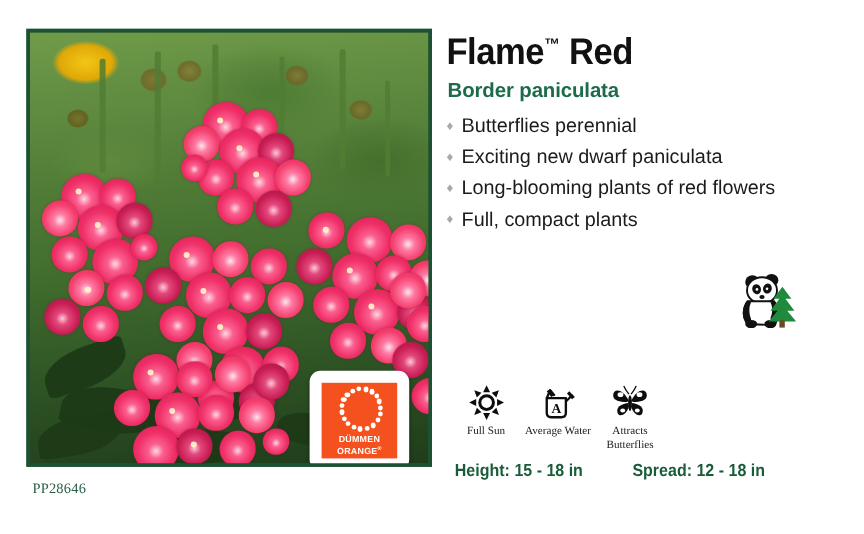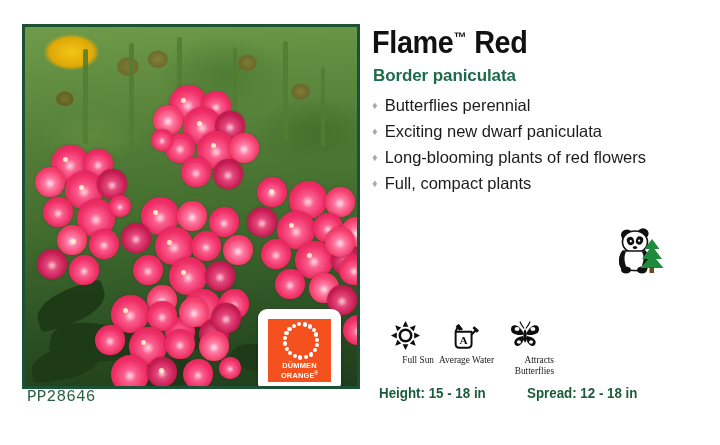--- a/index.html
+++ b/index.html
@@ -66,22 +66,22 @@
   .logo-ring span{position:absolute;width:4.4px;height:4.4px;border-radius:50%;background:#fff;}
   .logo-text{
     color:#fff;font-family:"Liberation Sans", sans-serif;
     font-size:7.4px;font-weight:700;line-height:8.2px;letter-spacing:.2px;
     text-align:center;margin-top:2px;
   }
   .logo-text sup{font-size:4.5px;vertical-align:super;}
 
   
   .patent{
-    position:absolute;left:27px;top:388px;
-    font-size:16px;color:#2b6047;font-family:Liberation Mono, monospace;
+    position:absolute;left:27px;top:400px;
+    font-size:12px;color:#2b6047;font-family:Liberation Serif, serif;
     letter-spacing:.2px;
   }
 
   
   .panel{position:absolute;left:372px;top:20px;width:330px;height:410px;}
 
   .title{
     font-family:"Liberation Sans Narrow","Liberation Sans", sans-serif;
     font-size:31px;font-weight:700;color:#111;
     letter-spacing:-0.4px;line-height:34px;margin:0;
@@ -116,21 +116,21 @@
   .icons{
     position:absolute;left:3px;top:298px;width:300px;
     display:flex;align-items:flex-start;
   }
   .icon-cell{
     width:60px;display:flex;flex-direction:column;align-items:center;
   }
   .icon-glyph{height:34px;display:flex;align-items:center;justify-content:center;}
   .icon-label{
     font-family:"Liberation Serif", serif;
-    font-size:9.3px;color:#1a1a1a;text-align:right;line-height:10.5px;
+    font-size:9.3px;color:#1a1a1a;text-align:center;line-height:10.5px;
     margin-top:3px;width:58px;
   }
 
   
   .dims{position:absolute;left:3px;top:365px;width:300px;height:20px;}
   .dim{
     position:absolute;
     font-family:"Liberation Sans Narrow","Liberation Sans", sans-serif;
     font-weight:700;font-size:14.5px;color:#1a5c3a;
     transform:scaleX(.92);transform-origin:left center;

